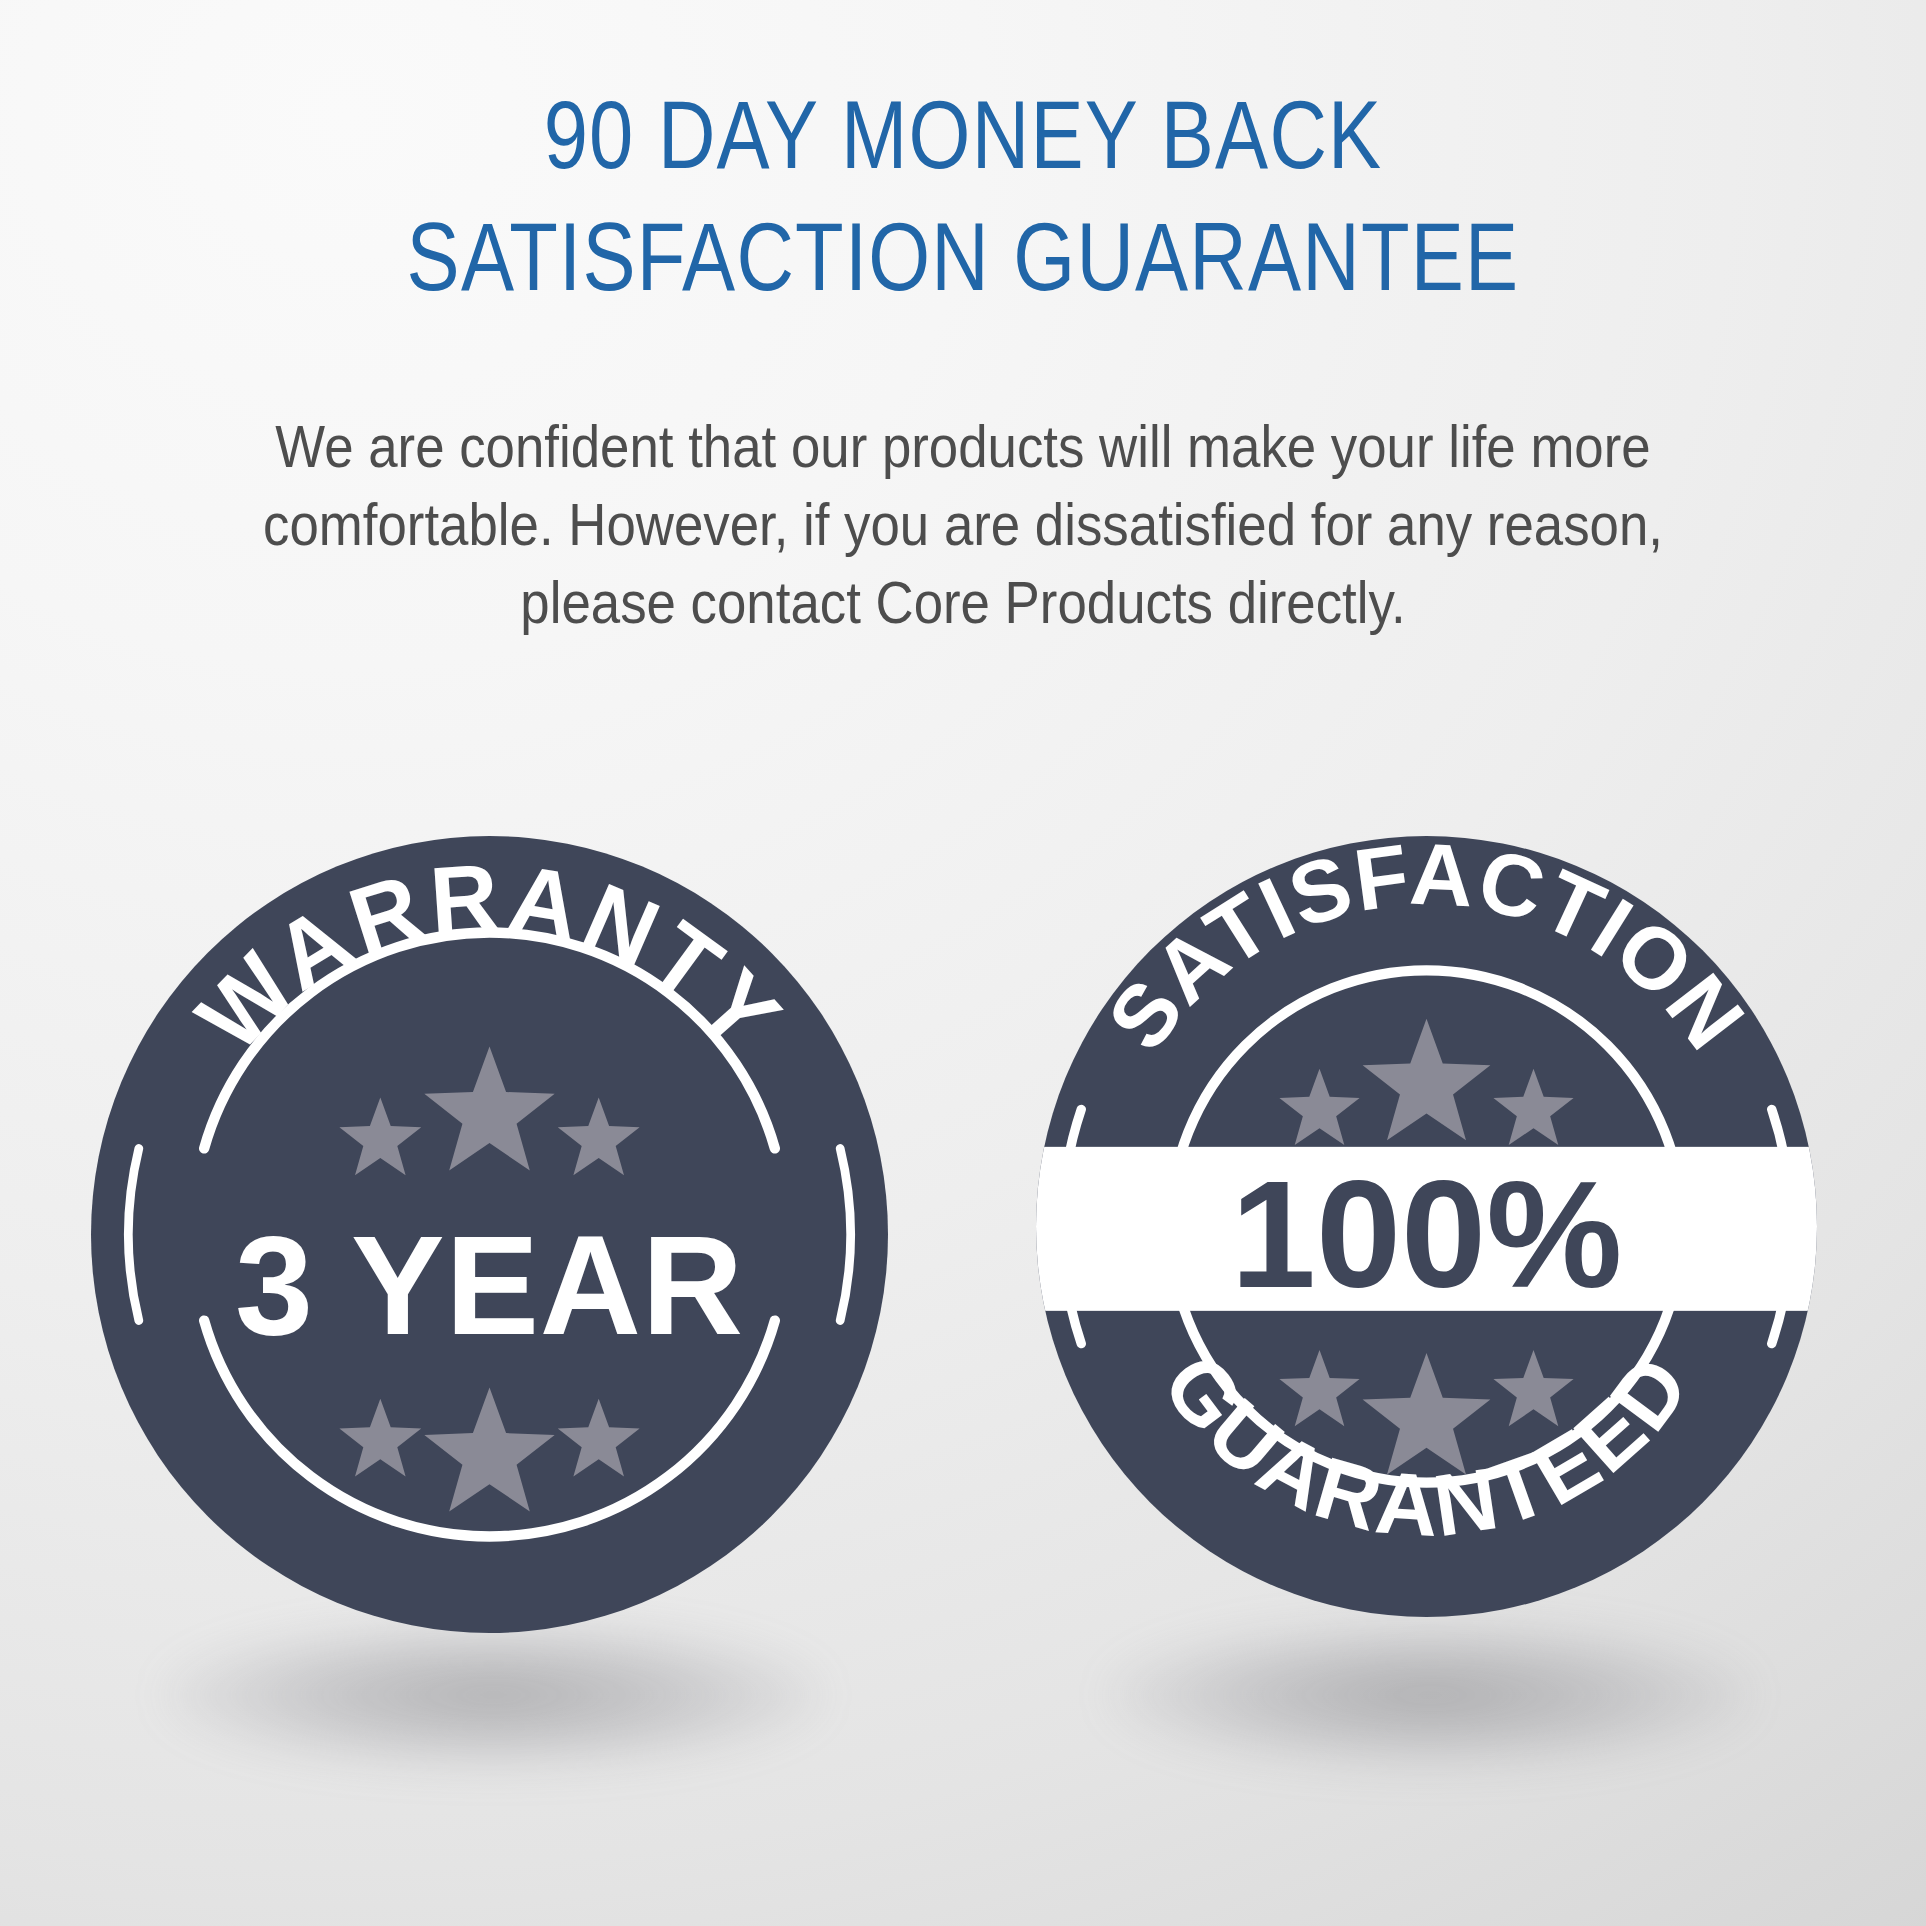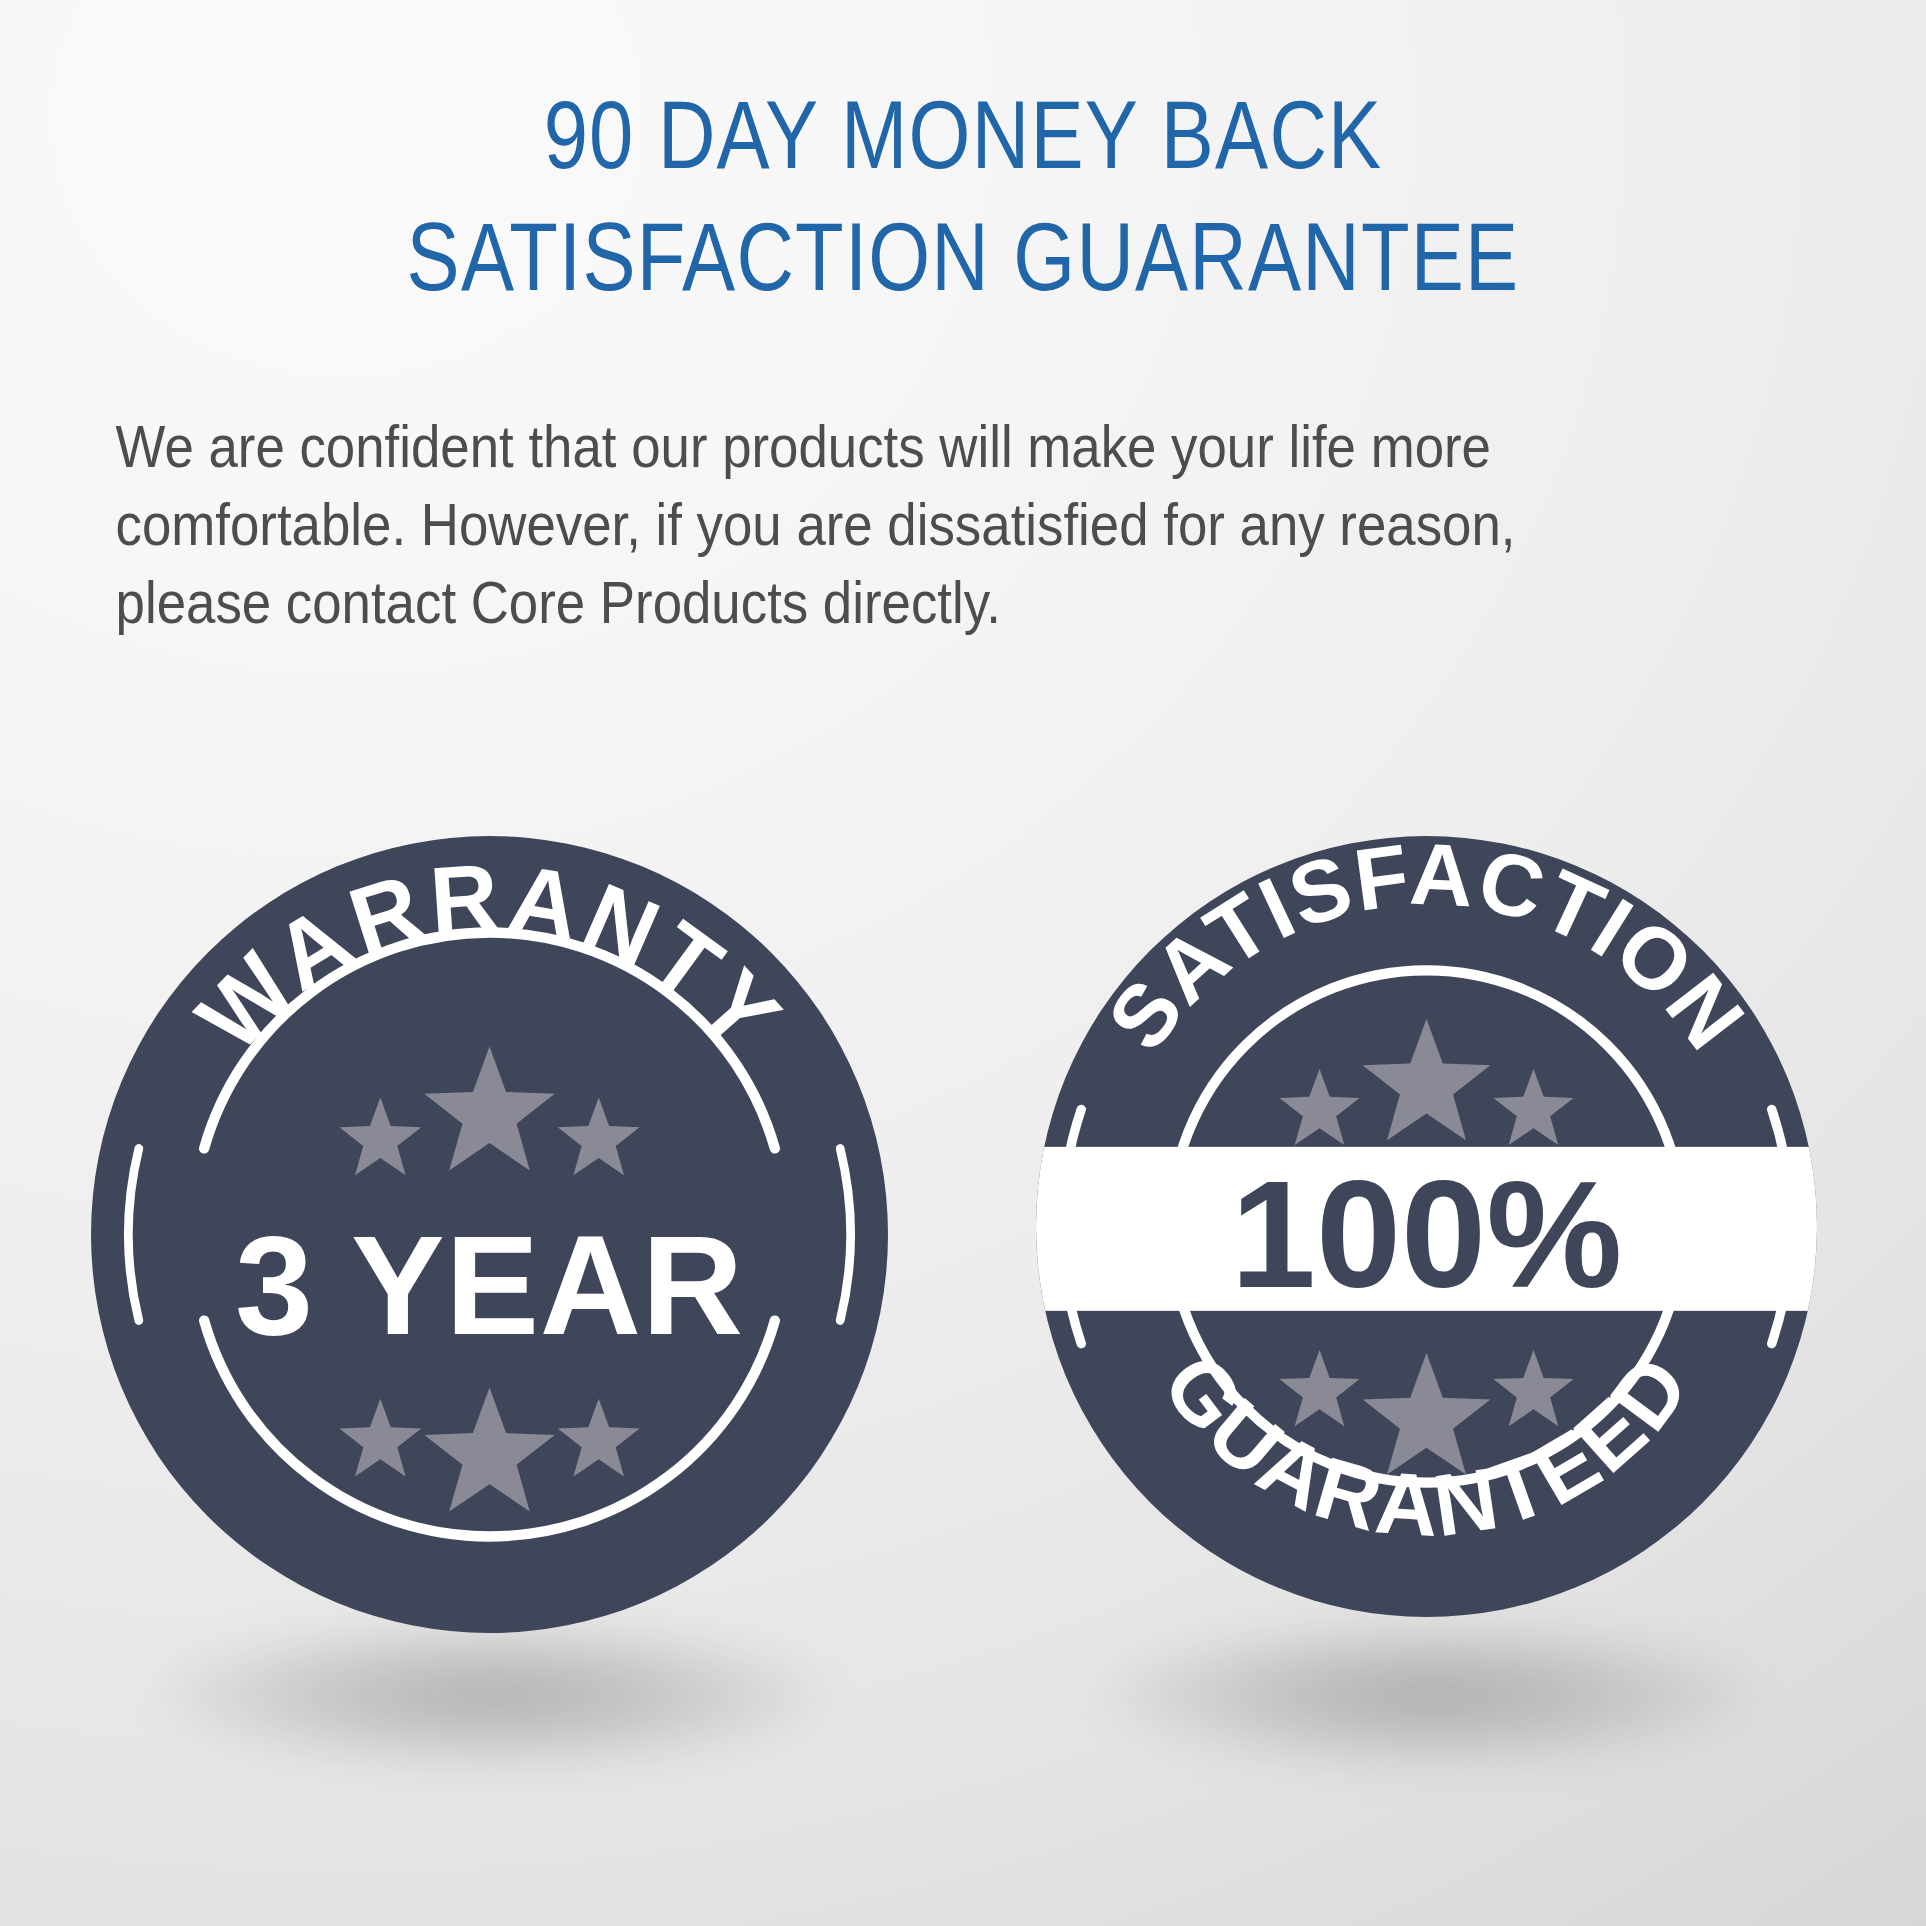--- a/index.html
+++ b/index.html
@@ -49,21 +49,21 @@
     white-space: nowrap;
   }
   .headline .hl-line { display: block; }
 
   
   .bodycopy {
     position: absolute;
     left: 0;
     top: 408px;
     width: 1926px;
-    text-align: left;
+    text-align: center;
     color: #4d4d4d;
     font-family: "Liberation Sans", sans-serif;
     font-weight: 300;
     font-size: 60px;
     line-height: 1.3;
     letter-spacing: 0px;
   }
   .bodycopy .bc-line {
     display: block;
     transform: scaleX(0.88);

